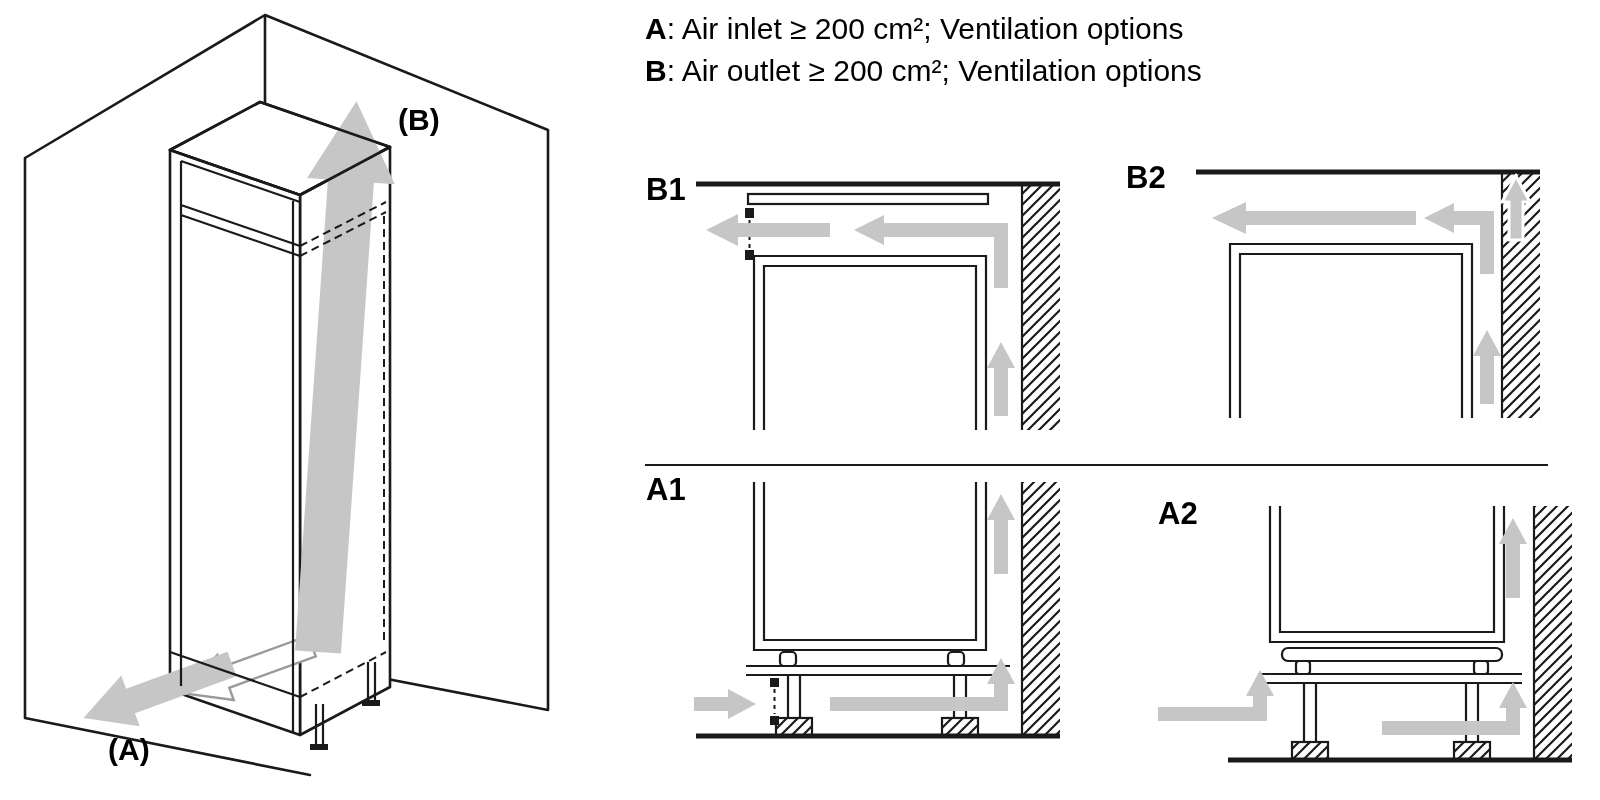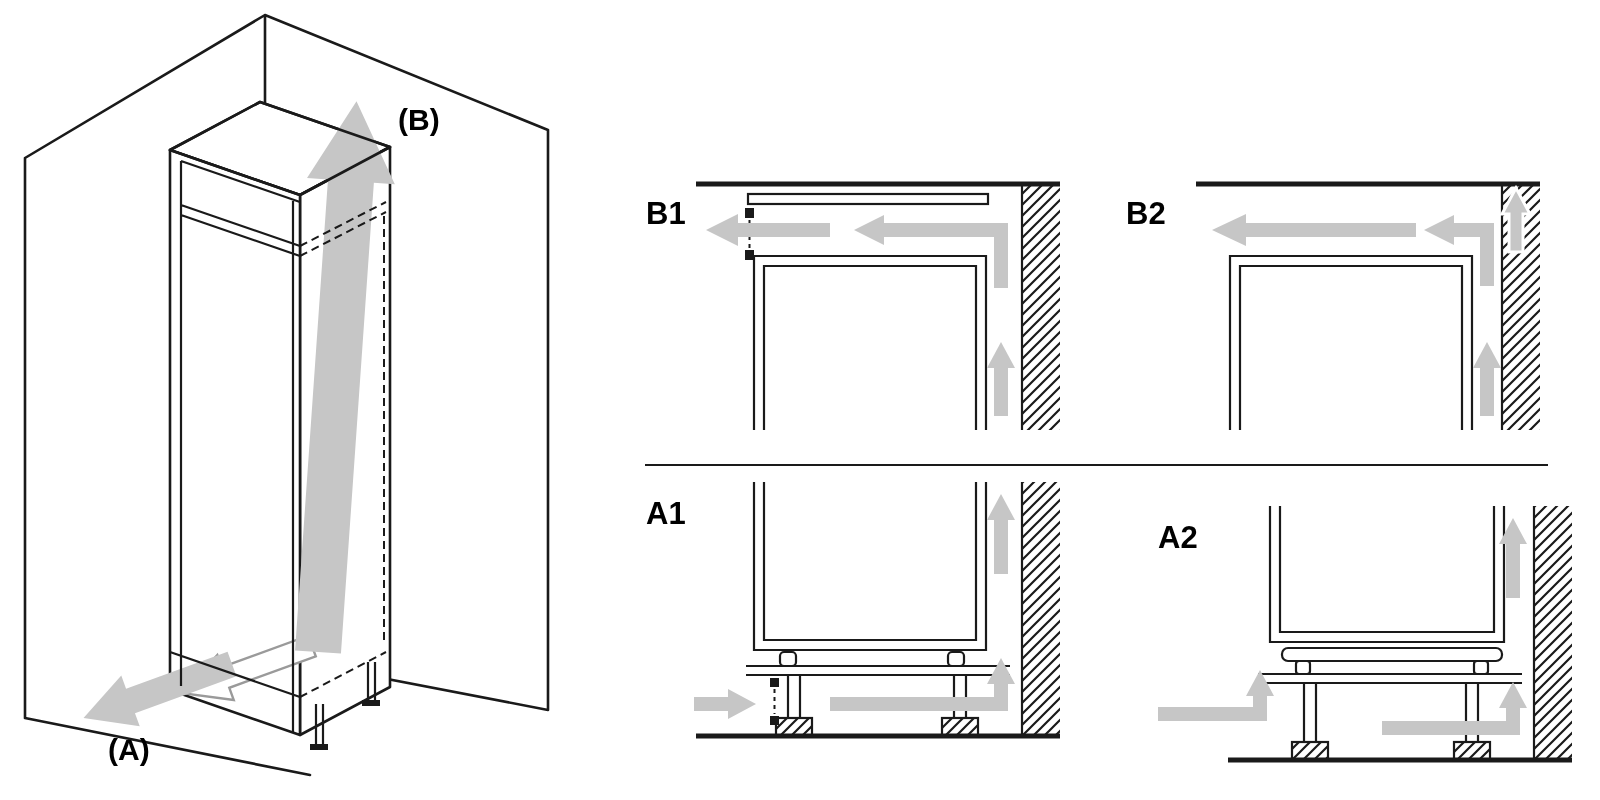--- a/index.html
+++ b/index.html
@@ -4,21 +4,21 @@
 <style>
   :root { --line:#1a1a1a; --arrow:#c6c6c6; }
   html,body{margin:0;padding:0;background:#fff;}
   .stage{position:relative;width:1600px;height:800px;background:#fff;overflow:hidden;
          font-family:"Liberation Sans","DejaVu Sans",sans-serif;color:#000;}
   .iso-svg{position:absolute;left:0;top:0;}
   .legend{position:absolute;left:645px;top:8px;font-size:30px;line-height:42px;white-space:nowrap;}
   .legend .key{font-weight:700;}
   .panel{position:absolute;width:440px;height:290px;}
   .panel svg{position:absolute;left:0;top:0;}
-  .panel-label{position:absolute;left:16px;top:4px;font-size:31px;font-weight:700;margin-top:24px;}
+  .panel-label{position:absolute;left:16px;top:4px;font-size:31px;font-weight:700;}
   .divider{position:absolute;left:645px;top:464px;width:903px;height:2px;background:var(--line);}
   .ln{stroke:var(--line);stroke-width:2.6;fill:none;stroke-linejoin:round;stroke-linecap:round;}
   .ln2{stroke:var(--line);stroke-width:2.2;fill:none;}
   .lnthick{stroke:var(--line);stroke-width:5;fill:none;}
   .face{fill:#fff;stroke:var(--line);stroke-width:2.6;stroke-linejoin:round;}
   .dash{stroke:var(--line);stroke-width:2;fill:none;stroke-dasharray:8 5;}
   .dashv{stroke:var(--line);stroke-width:2;fill:none;stroke-dasharray:4 4;}
   .arrow{fill:var(--arrow);}
   .arrowstroke{stroke:var(--arrow);stroke-width:14;fill:none;}
   .arrowhalo{fill:var(--arrow);stroke:#fff;stroke-width:3;}
@@ -58,20 +58,24 @@
     </g>
     <g>
       <path class="ln" d="M170 150 L260 102 L390 147 L300 195 Z"></path>
       <path class="ln2" d="M181 161 L181 686 M181 161 L300 202 M293 201 L293 732 M181 205 L300 246 M181 215 L300 256 M170 652 L300 697"></path>
       <path class="dash" d="M300 246 L386 202 M300 256 L386 212 M384 216 L384 645 M300 697 L386 652"></path>
     </g>
     <text class="iso-label" x="398" y="130">(B)</text>
     <text class="iso-label" x="108" y="760">(A)</text>
   </svg>
 
+  <div class="legend">
+    <div class="legend-line"><span class="key">A</span><span>: Air inlet ≥ 200 cm²; Ventilation options</span></div>
+    <div class="legend-line"><span class="key">B</span><span>: Air outlet ≥ 200 cm²; Ventilation options</span></div>
+  </div>
 
   <div class="panel" style="left:630px;top:168px">
     <svg width="440" height="290" viewBox="0 0 440 290">
       <defs>
         <pattern id="hb1" patternUnits="userSpaceOnUse" width="11" height="11">
           <path class="hatchpath" d="M-3,3 L3,-3 M0,11 L11,0 M8,14 L14,8"></path>
         </pattern>
       </defs>
       <rect x="392" y="14" width="38" height="248" style="fill:url(#hb1)"></rect>
       <path class="ln2" d="M392 14 L392 262"></path>
@@ -87,21 +91,21 @@
         <polygon class="arrow" points="200,55 108,55 108,46 76,62 108,78 108,69 200,69"></polygon>
         <path class="arrowstroke" d="M371 120 L371 62 L252 62"></path>
         <polygon class="arrow" points="254,47 254,77 224,62"></polygon>
         <rect class="arrow" x="364" y="198" width="14" height="50"></rect>
         <polygon class="arrow" points="357,200 385,200 371,174"></polygon>
       </g>
     </svg>
     <div class="panel-label">B1</div>
   </div>
 
-  <div class="panel" style="left:1110px;top:168px">
+  <div class="panel" style="left:1110px;top:156px">
     <svg width="440" height="290" viewBox="0 0 440 290">
       <defs>
         <pattern id="hb2" patternUnits="userSpaceOnUse" width="11" height="11">
           <path class="hatchpath" d="M-3,3 L3,-3 M0,11 L11,0 M8,14 L14,8"></path>
         </pattern>
       </defs>
       <rect x="392" y="14" width="38" height="248" style="fill:url(#hb2)"></rect>
       <path class="ln2" d="M392 14 L392 262"></path>
       <path class="lnthick" d="M86 16 L430 16"></path>
       <path class="ln2" d="M120 262 L120 88 L362 88 L362 262 M130 262 L130 98 L352 98 L352 262"></path>

